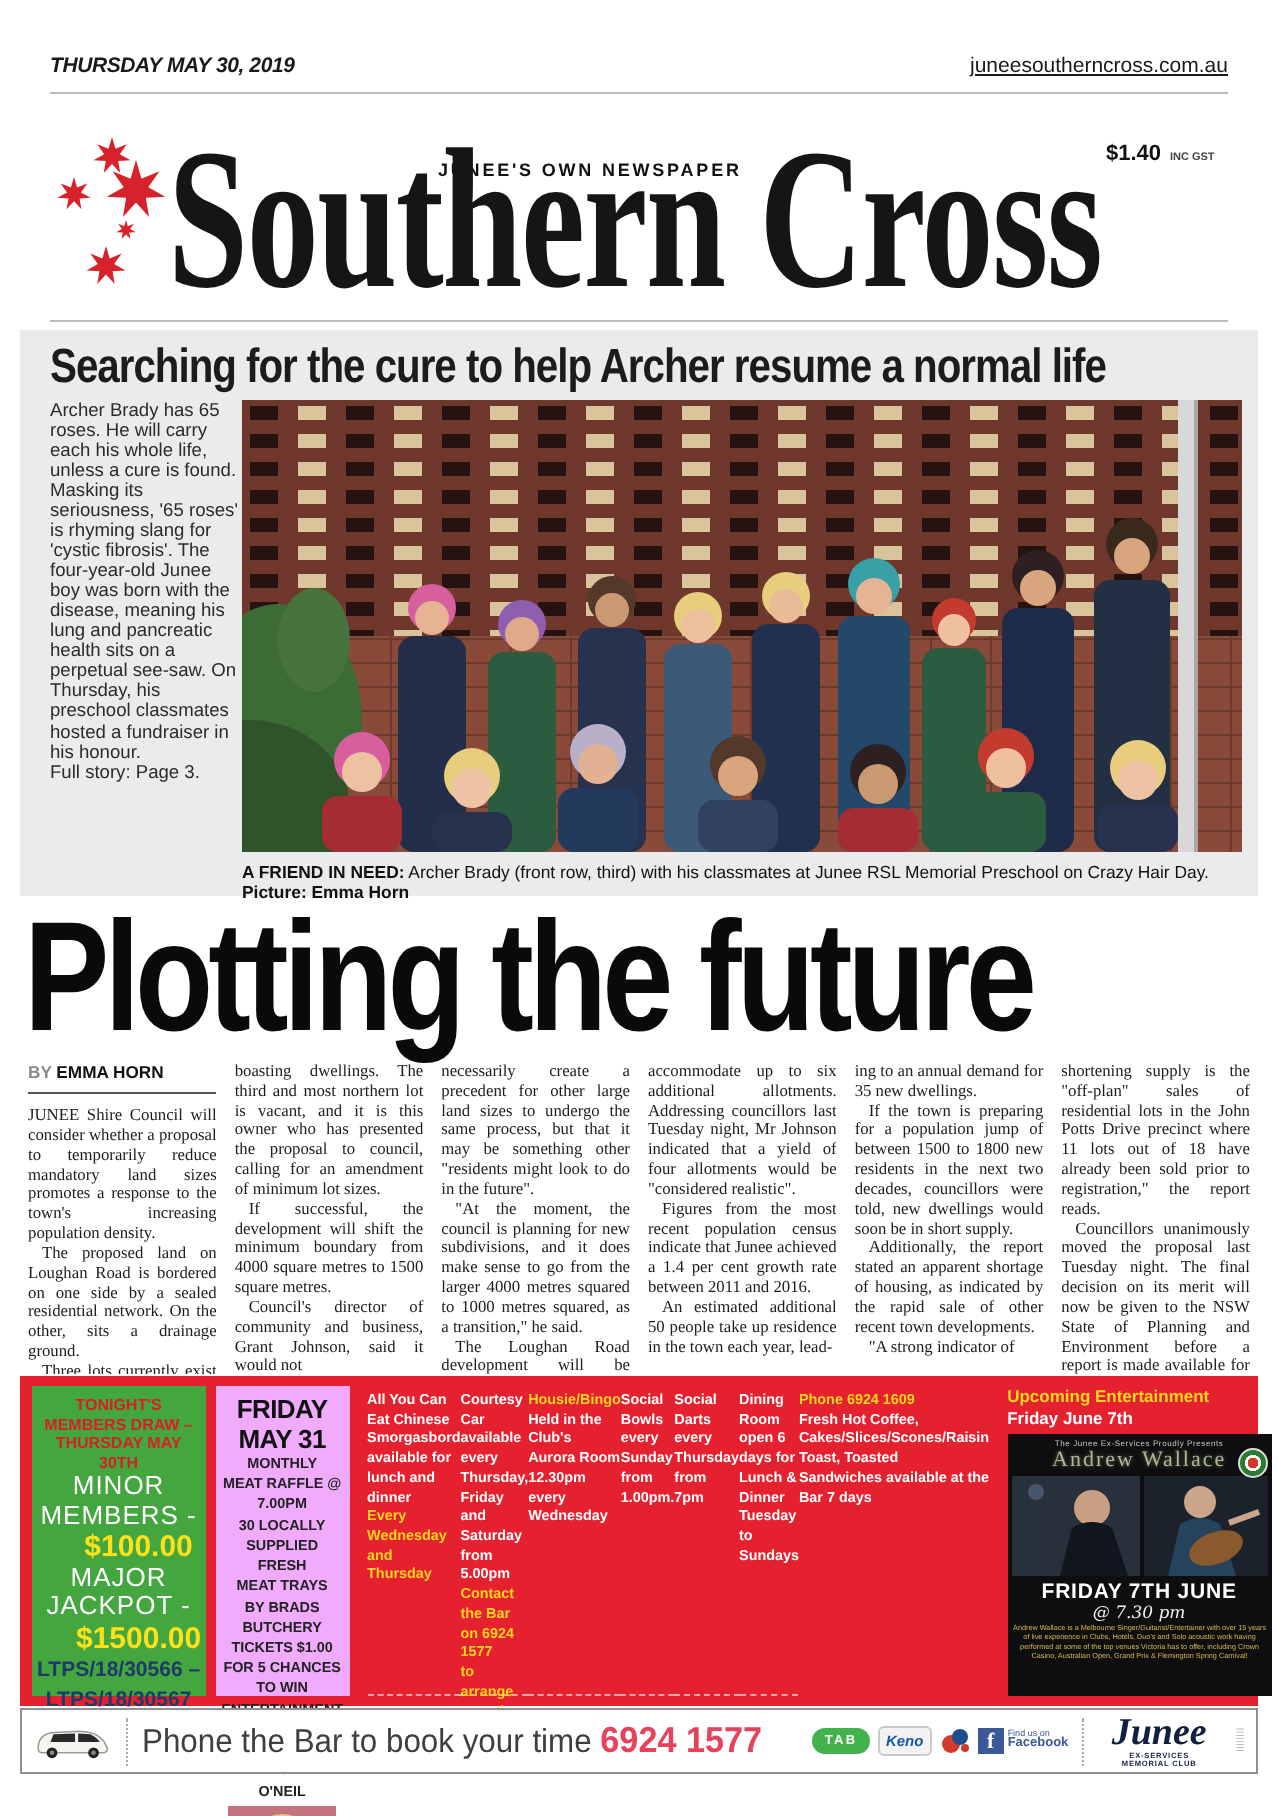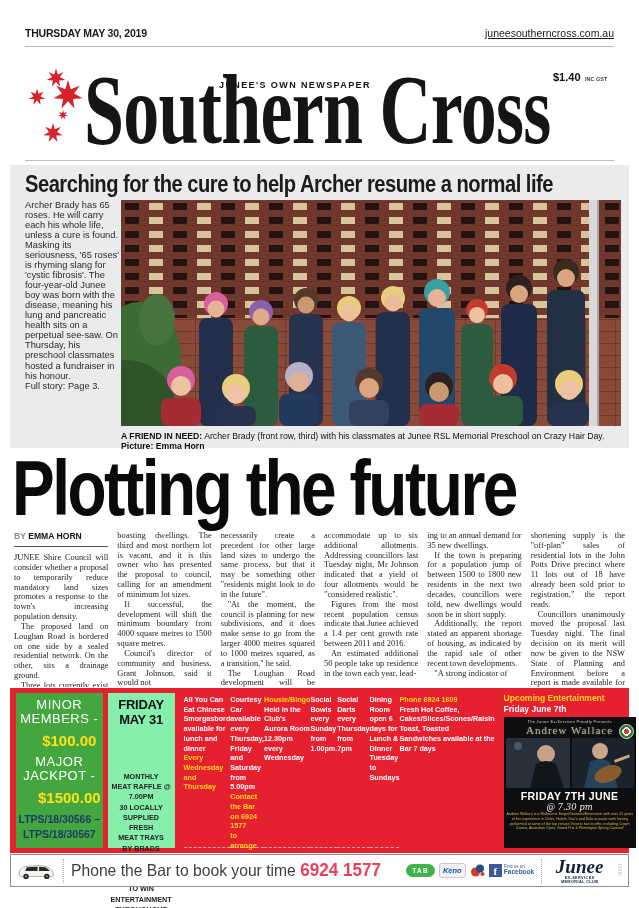--- a/index.html
+++ b/index.html
@@ -1,21 +1,21 @@
 <!DOCTYPE html>
 <html><head>
 <meta charset="utf-8">
 <style>
   * { box-sizing: border-box; margin: 0; padding: 0; }
   body { background:#fff; font-family:"Liberation Sans", sans-serif; }
   .page { position:relative; width:639px; height:908px; background:#fff; overflow:hidden; }
 
   
   .topbar { position:absolute; top:27px; left:25px; right:25px; display:flex; justify-content:space-between; align-items:flex-end; }
-  .date { font-weight:bold; font-size:10.5px; color:#1a1a1a; letter-spacing:-0.2px; }
+  .date { font-weight:bold; font-size:10.5px; color:#1a1a1a; letter-spacing:-0.2px;font-style:italic; }
   .website { font-size:10.5px; color:#1a1a1a;text-decoration:underline; }
   .rule { position:absolute; left:25px; right:25px; height:1px; background:#bcbcbc; }
   .rule-top { top:46px; } .rule-mast { top:160px; }
 
   
   .stars { position:absolute; left:26px; top:68px; }
   .tagline { position:absolute; left:219px; top:80px; font-size:9px; font-weight:bold; letter-spacing:1.4px; color:#111; }
   .mast-title { position:absolute; left:84px; top:60px; font-family:"Liberation Serif", serif; font-weight:bold; font-size:100px; line-height:1; color:#151515; transform:scaleX(.72); transform-origin:left top; white-space:nowrap; letter-spacing:-1px; }
   .price { position:absolute; left:553px; top:67px; white-space:nowrap; }
   .price-amt { font-weight:bold; font-size:11px; color:#111; }
@@ -39,21 +39,21 @@
   .byline { font-family:"Liberation Sans", sans-serif; font-size:8.6px; font-weight:bold; color:#111; border-bottom:1.5px solid #555; padding-bottom:5px; margin-bottom:6px; }
   .byline .by { color:#8a8a8a; }
 
   
   .ad { position:absolute; top:688px; left:10px; width:619px; height:165px; background:#e5212f; padding:5px 6px; display:flex; gap:5px; }
   .panel-green { width:108px; background:#43a63e; display:flex; flex-direction:column; align-items:center; justify-content:space-between; text-align:center; padding:5px 2px; }
   .md-title { color:#d81f26; font-weight:bold; font-size:8px; line-height:1.2; }
   .md-label { color:#fff; font-size:13px; line-height:1.1; letter-spacing:.5px; }
   .md-amt { color:#ffe11a; font-size:15px; font-weight:bold;margin-left:20px; }
   .md-ltps { color:#1f3a68; font-size:10.5px; font-weight:bold; line-height:1.5; }
-  .panel-cream { width:115px; background:#86efac; display:flex; flex-direction:column; align-items:center; text-align:center; padding:4px 3px 3px;gap:45px; }
+  .panel-cream { width:115px; background:#f0abfc; display:flex; flex-direction:column; align-items:center; text-align:center; padding:4px 3px 3px; }
   .raffle-title { font-size:13px; font-weight:bold; color:#111; letter-spacing:-0.3px; }
   .raffle-lines { font-size:7.2px; color:#222; line-height:1.42; font-weight:bold; }
   .gayle { margin-top:2px; }
   .panel-club { flex:1; padding:0 4px; display:flex; flex-direction:row; }
   .club-item { padding:2px 0 3px; border-bottom:1px dashed rgba(255,255,255,.6); }
   .club-item:last-child { border-bottom:none; }
   .club-line { color:#fff; font-weight:bold; font-size:7.2px; line-height:1.35; }
   .club-line.yellow { color:#ffd61e; }
   .panel-ent { width:136px; display:flex; flex-direction:column; }
   .ent-heading { color:#ffd61e; font-weight:bold; font-size:8.5px; line-height:1.25; }
@@ -264,20 +264,21 @@
         <p>"A strong indicator of</p>
       </div>
     <div class="col">
         <p>shortening supply is the "off-plan" sales of residential lots in the John Potts Drive precinct where 11 lots out of 18 have already been sold prior to registration," the report reads.</p>
         <p>Councillors unanimously moved the proposal last Tuesday night. The final decision on its merit will now be given to the NSW State of Planning and Environment before a report is made available for public submission.</p>
       </div>
   </div>
 
   <div class="ad">
     <div class="panel-green">
+      <div class="md-title">TONIGHT'S MEMBERS DRAW – THURSDAY MAY 30TH</div>
       <div class="md-label">MINOR MEMBERS -</div>
       <div class="md-amt">$100.00</div>
       <div class="md-label">MAJOR JACKPOT -</div>
       <div class="md-amt">$1500.00</div>
       <div class="md-ltps">
         <div>LTPS/18/30566 –</div>
         <div>LTPS/18/30567</div>
       </div>
     </div>
 

